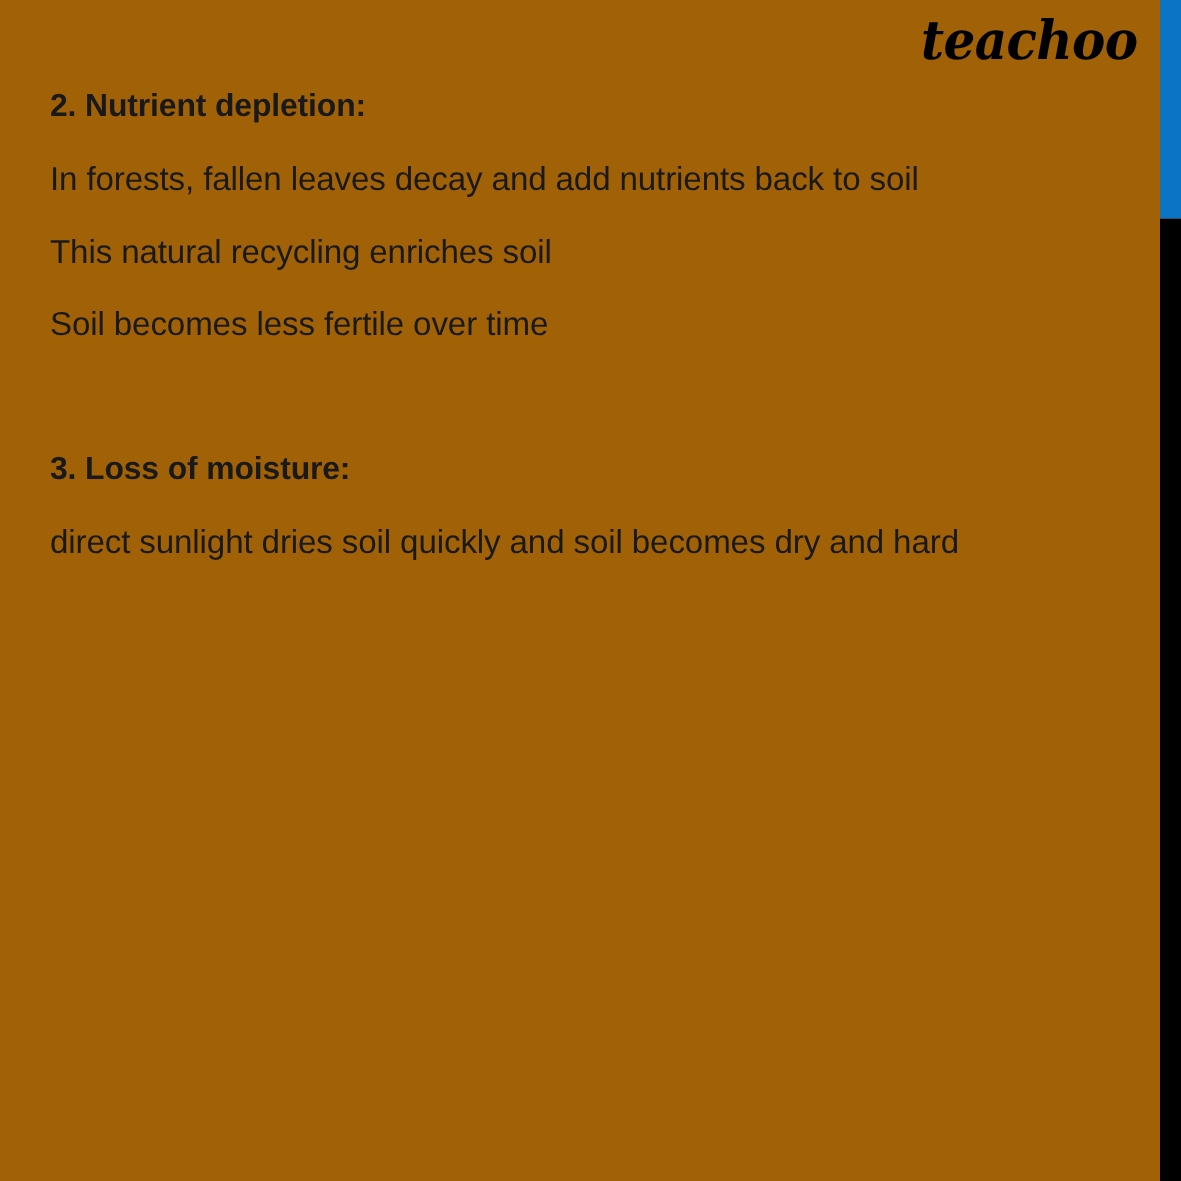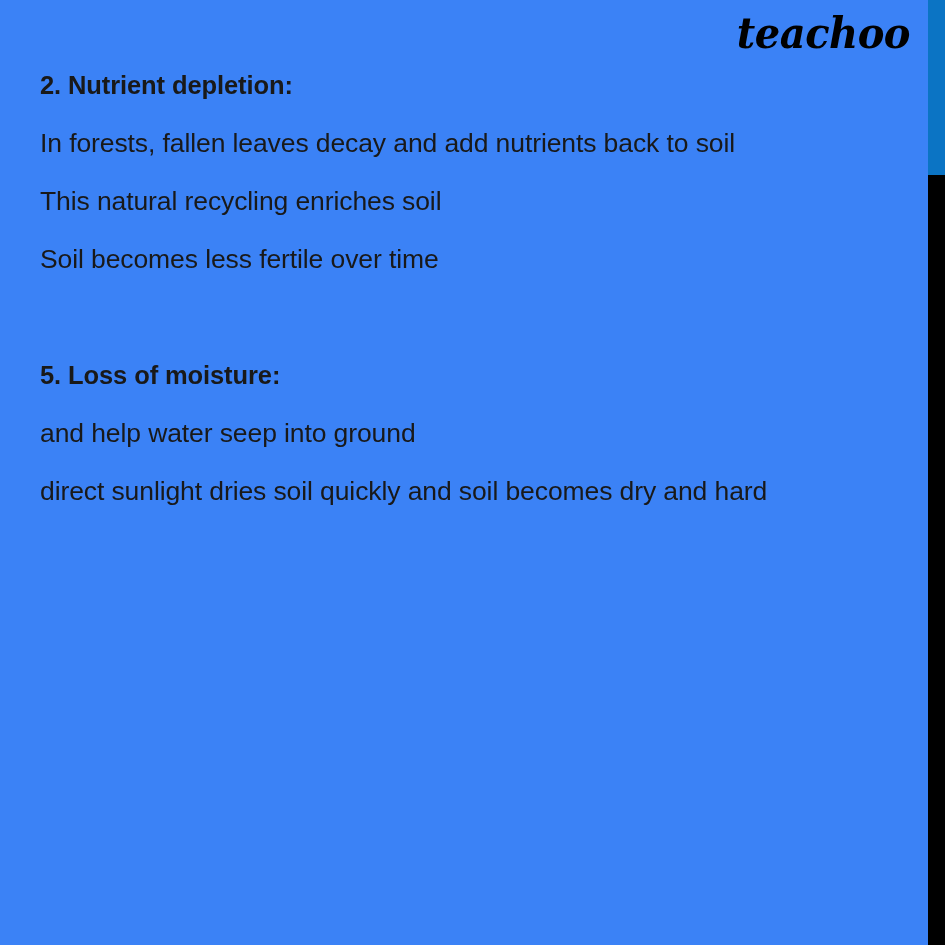--- a/index.html
+++ b/index.html
@@ -10,21 +10,21 @@
   body {
     width: 945px;
     height: 945px;
     overflow: hidden;
     font-family: "Liberation Sans", sans-serif;
   }
   .slide {
     position: relative;
     width: 945px;
     height: 945px;
-    background: #3b82f6;
+    background: #a16207;
     box-sizing: border-box;
     text-decoration: underline;
   }
 
   
   .edge-bar {
     position: absolute;
     right: 0;
     width: 17px;
   }
@@ -91,19 +91,18 @@
     <div class="section">
       <div class="line heading" style="color: rgb(25, 25, 25);">2. Nutrient depletion:</div>
       <div class="line" style="color: rgb(25, 25, 25);">In forests, fallen leaves decay and add nutrients back to soil</div>
       <div class="line" style="color: rgb(25, 25, 25);">This natural recycling enriches soil</div>
       <div class="line" style="color: rgb(25, 25, 25);">Soil becomes less fertile over time</div>
     </div>
 
     <div class="line spacer" style="color: rgb(25, 25, 25);"></div>
 
     <div class="section">
-      <div class="line heading" style="color: rgb(25, 25, 25);">5. Loss of moisture:</div>
-      <div class="line" style="color: rgb(25, 25, 25);">and help water seep into ground</div>
+      <div class="line heading" style="color: rgb(25, 25, 25);">3. Loss of moisture:</div>
       <div class="line" style="color: rgb(25, 25, 25);">direct sunlight dries soil quickly and soil becomes dry and hard</div>
     </div>
 
   </div>
 </div>
 
 </body></html>

